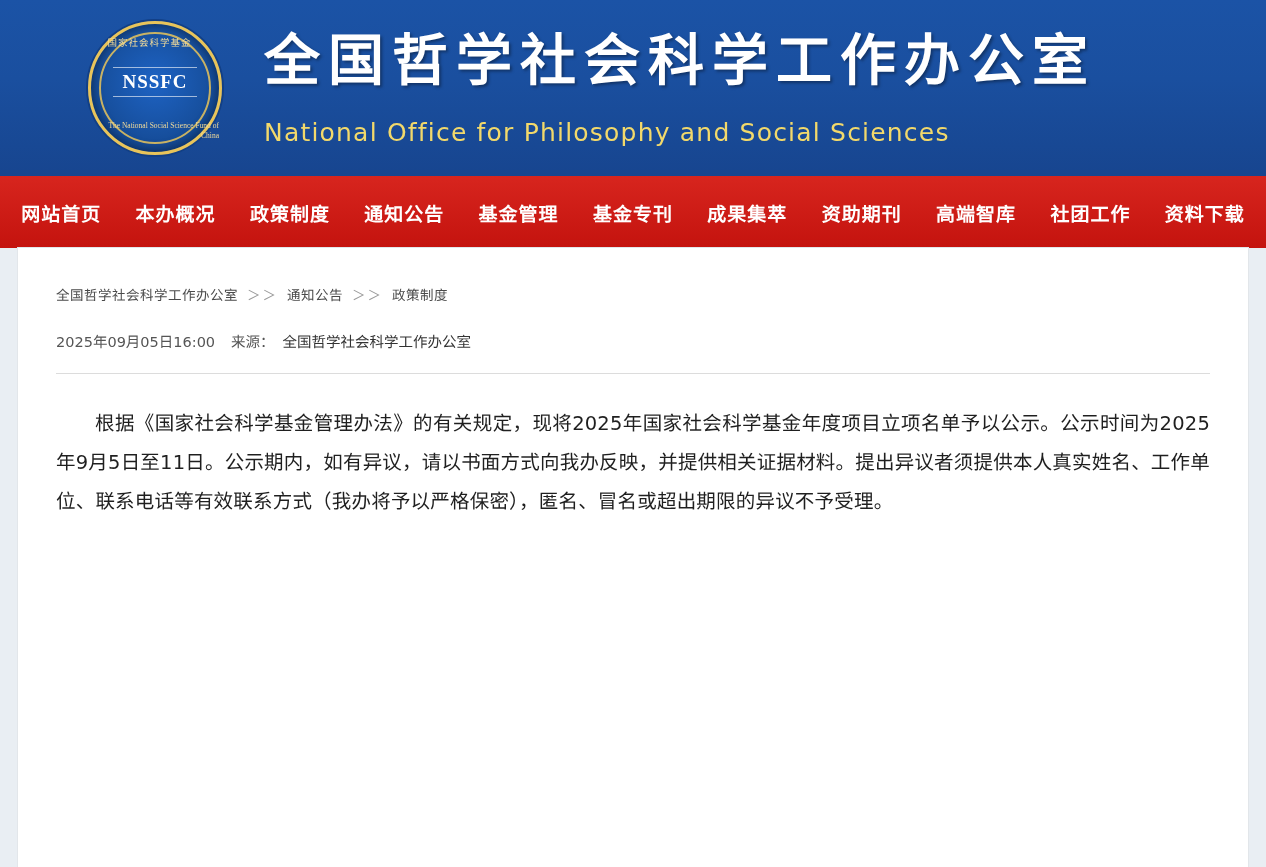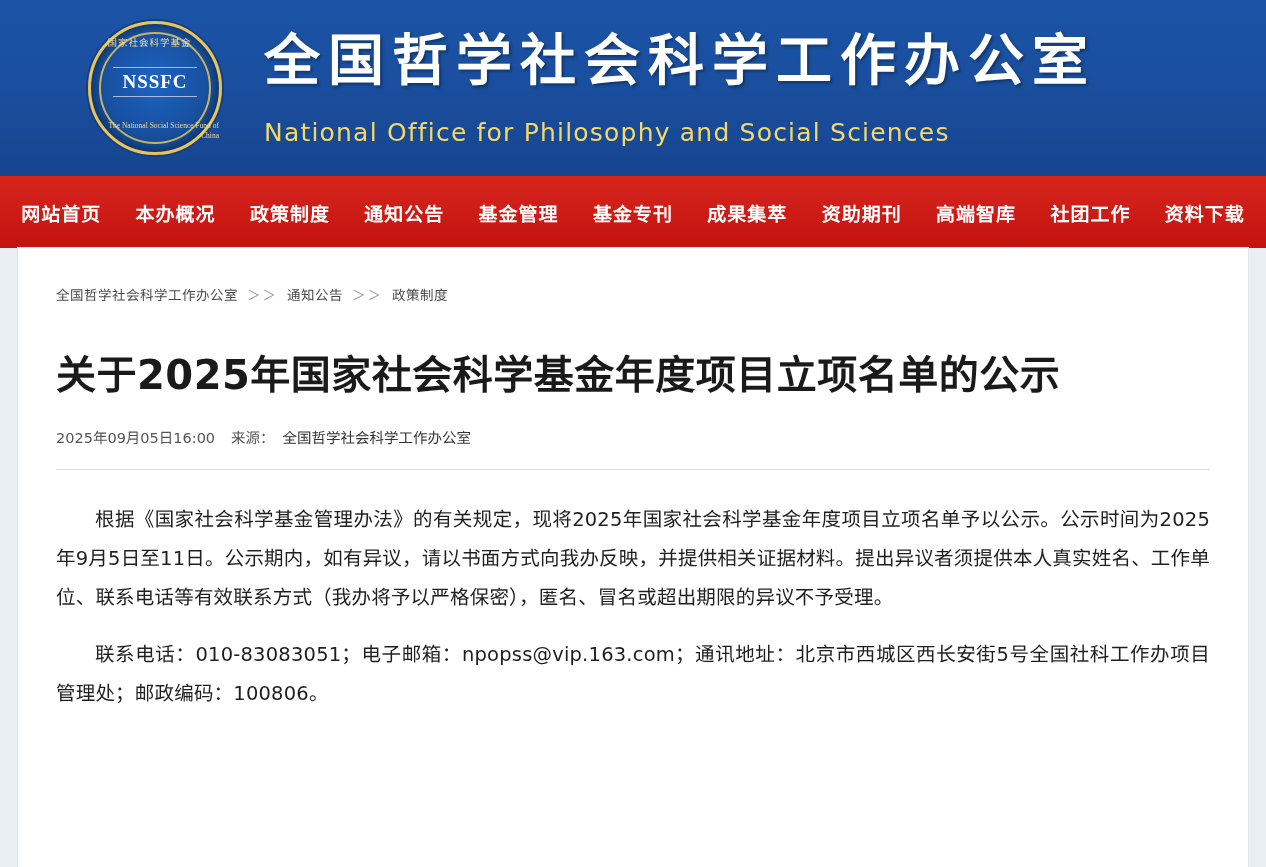--- a/index.html
+++ b/index.html
@@ -245,31 +245,29 @@
   <div class="card">
 
     <div class="breadcrumb">
       <a>全国哲学社会科学工作办公室</a>
       <span class="sep">＞＞</span>
       <a>通知公告</a>
       <span class="sep">＞＞</span>
       <a>政策制度</a>
     </div>
 
-    <h1 class="article-title">关于2025年国家社会科学基金年度项目立项名单的公示</h1>
 
     <div class="meta-row">
       <span>2025年09月05日16:00</span>
       <span class="meta-source">
         <span class="meta-label">来源：</span>
         <span class="meta-value">全国哲学社会科学工作办公室</span>
       </span>
     </div>
 
     <div class="divider"></div>
 
     <div class="article-body">
       <p>根据《国家社会科学基金管理办法》的有关规定，现将2025年国家社会科学基金年度项目立项名单予以公示。公示时间为2025年9月5日至11日。公示期内，如有异议，请以书面方式向我办反映，并提供相关证据材料。提出异议者须提供本人真实姓名、工作单位、联系电话等有效联系方式（我办将予以严格保密），匿名、冒名或超出期限的异议不予受理。</p>
-      <p>联系电话：010-83083051；电子邮箱：npopss@vip.163.com；通讯地址：北京市西城区西长安街5号全国社科工作办项目管理处；邮政编码：100806。</p>
     </div>
 
   </div>
 </div>
 
 </body></html>

